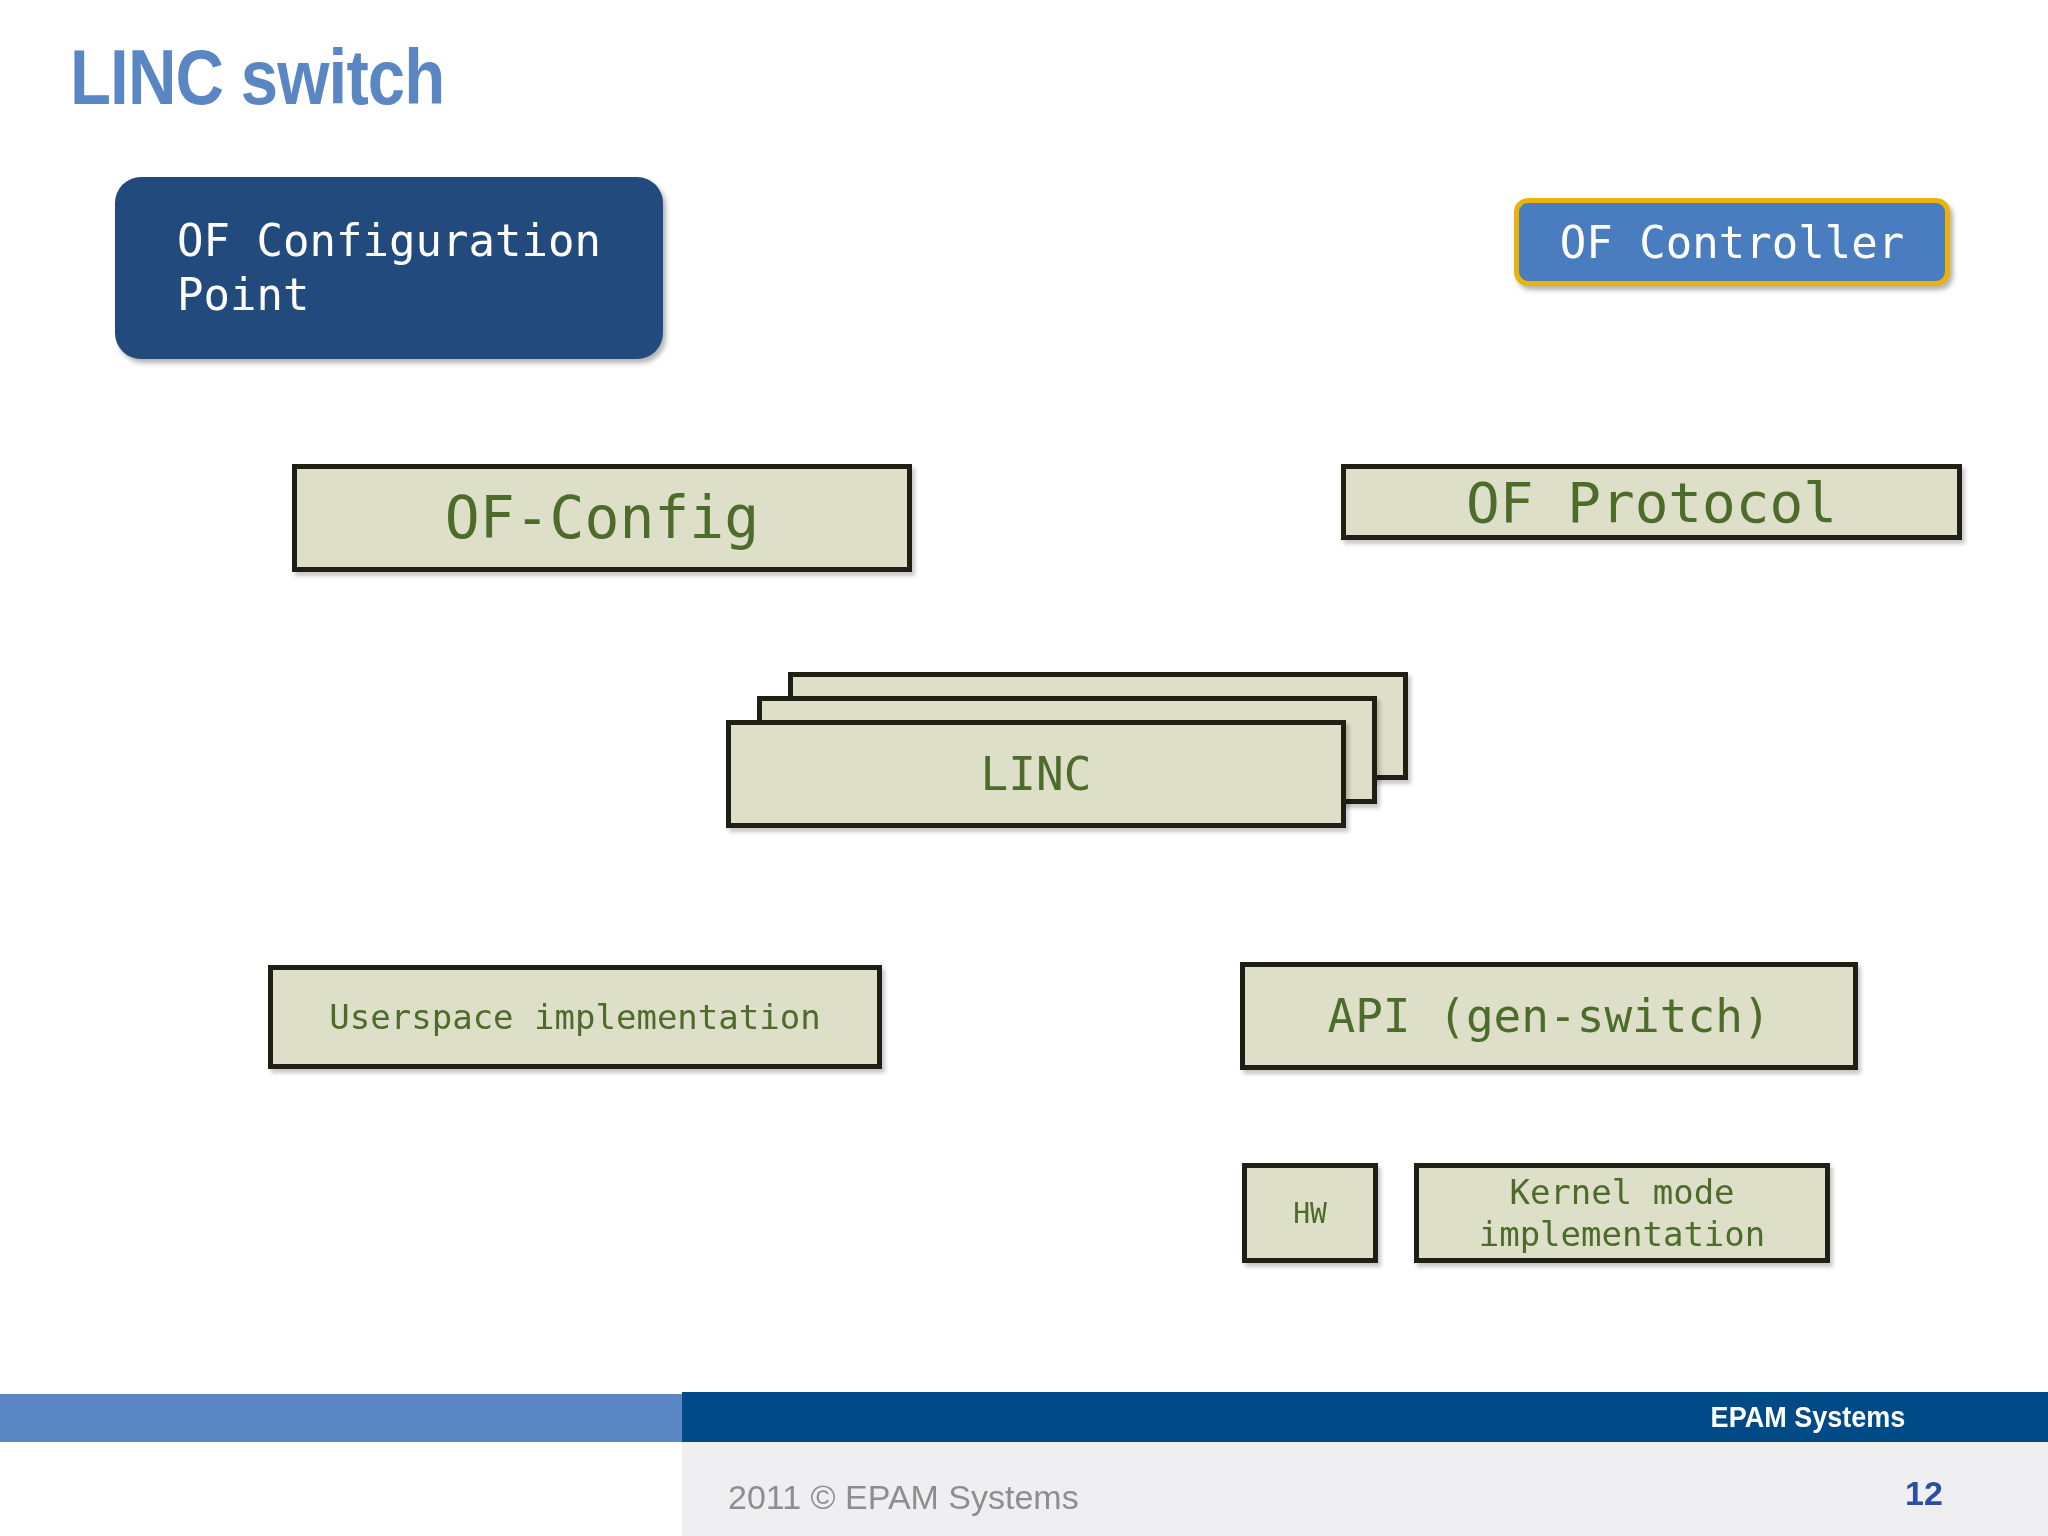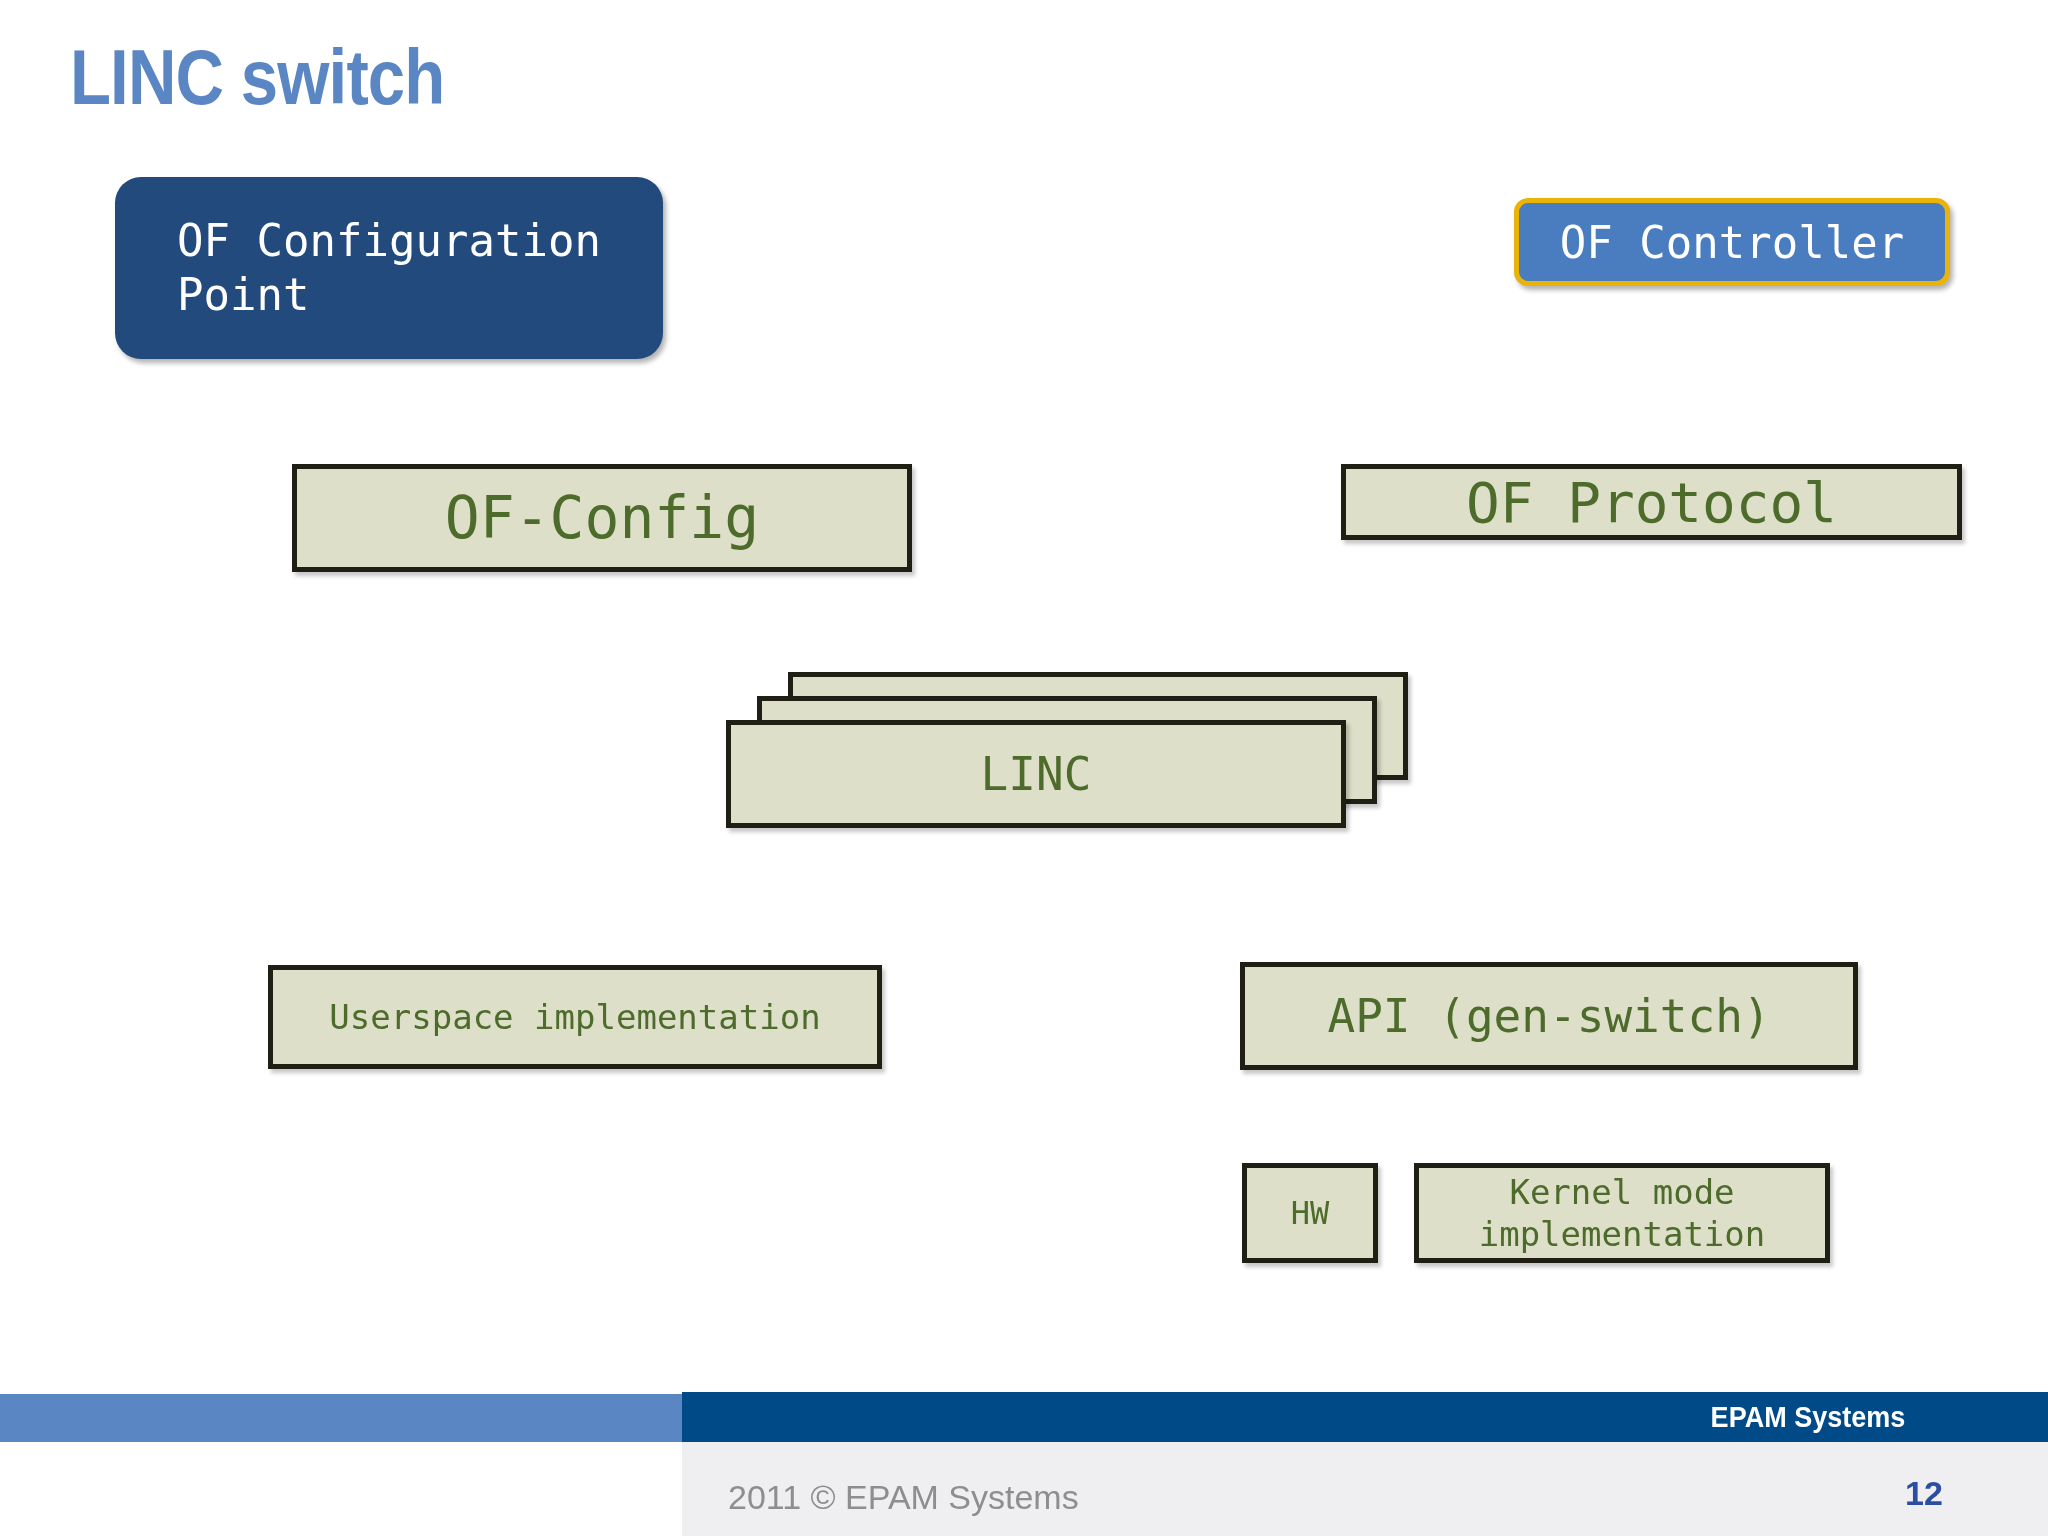--- a/index.html
+++ b/index.html
@@ -156,21 +156,21 @@
     width: 618px;
     height: 108px;
     font-size: 46px;
   }
 
   #hw-box {
     left: 1242px;
     top: 1163px;
     width: 136px;
     height: 100px;
-    font-size: 32px;
+    font-size: 28px;
   }
 
   #kernel-box {
     left: 1414px;
     top: 1163px;
     width: 416px;
     height: 100px;
     font-size: 34px;
     line-height: 1.25;
   }

